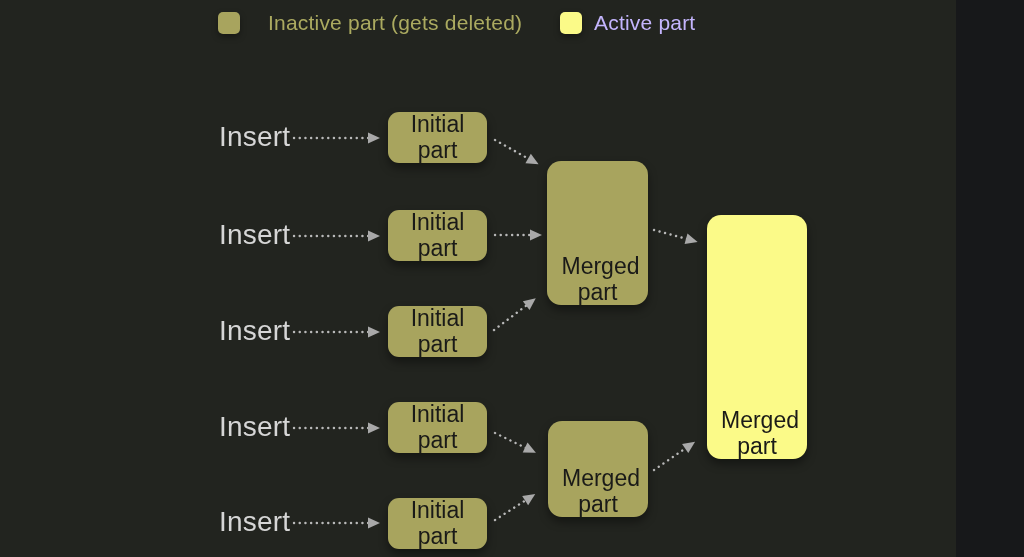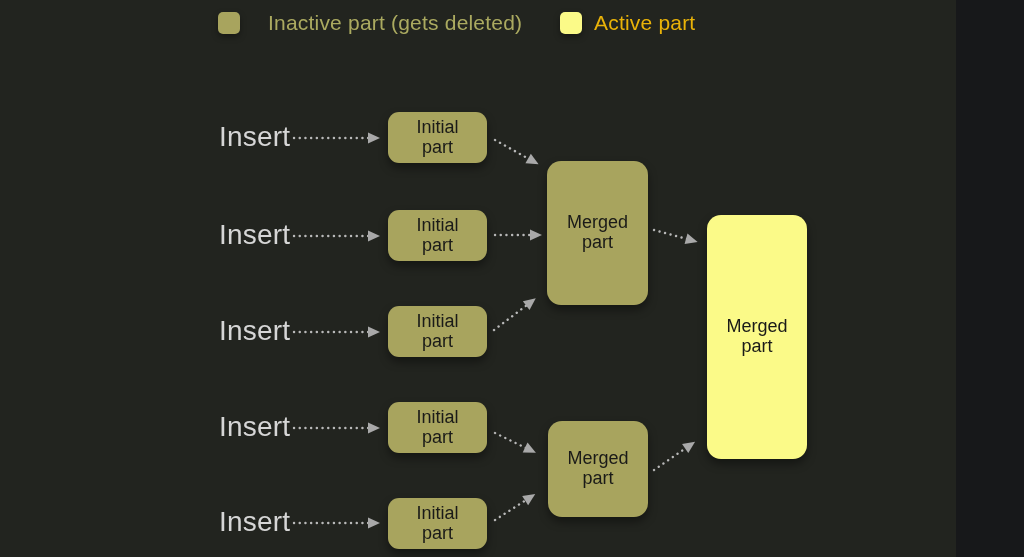--- a/index.html
+++ b/index.html
@@ -43,40 +43,40 @@
   .legend-swatch.active   { left: 560px; background: #fbfa88; }
   .legend-label {
     position: absolute;
     top: 23px;
     transform: translateY(-52%);
     font-size: 21px;
     letter-spacing: 0.2px;
     white-space: nowrap;
   }
   .legend-label.inactive { left: 268px; color: #abaa60; }
-  .legend-label.active   { left: 594px; color: #eab308; }
+  .legend-label.active   { left: 594px; color: #c4b5fd; }
   
   .insert-label {
     position: absolute;
     left: 219px;
     transform: translateY(-52%);
     color: #d6d6d6;
     font-size: 28px;
     letter-spacing: 0.2px;
     white-space: nowrap;
   }
   
   .node {
     position: absolute;
     display: flex;
-    align-items: center;
+    align-items: flex-end;
     justify-content: center;
     text-align: center;
     color: #1a1a18;
-    font-size: 18px;
+    font-size: 23px;
     font-weight: 500;
     line-height: 1.1;
     box-shadow: 0 5px 10px rgba(0,0,0,0.4);
   }
   .node .node-label { width: 72px; }
   .node.inactive { background: #a8a45e; }
   .node.active   { background: #fbfa88; }
   .node.initial {
     left: 388px;
     width: 99px;

